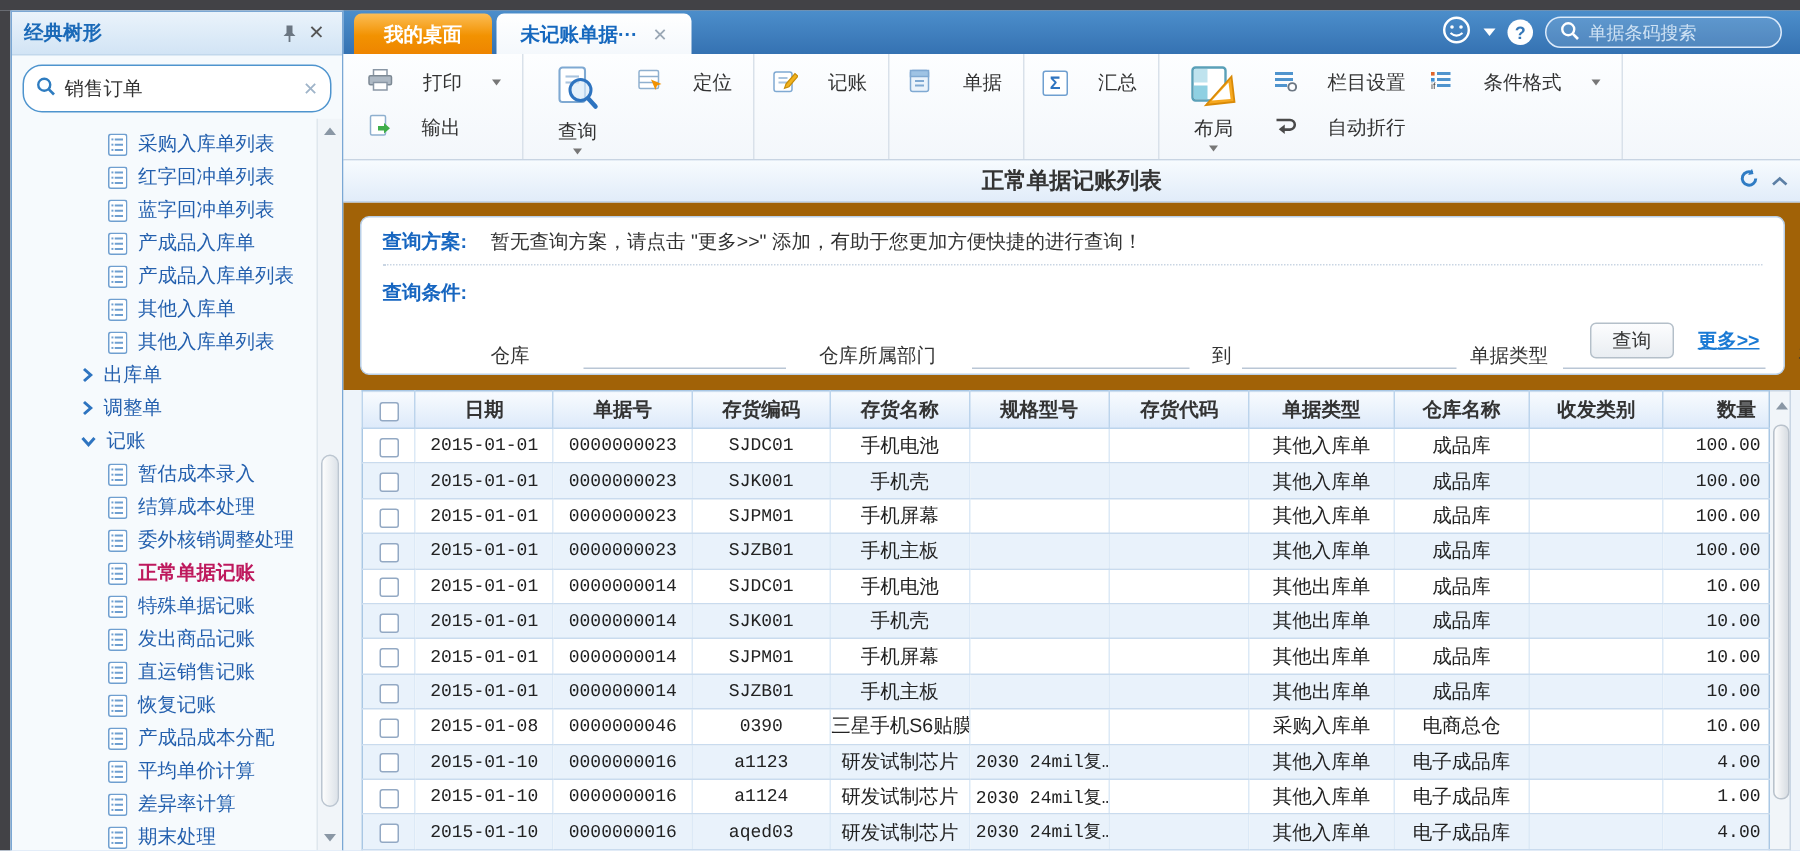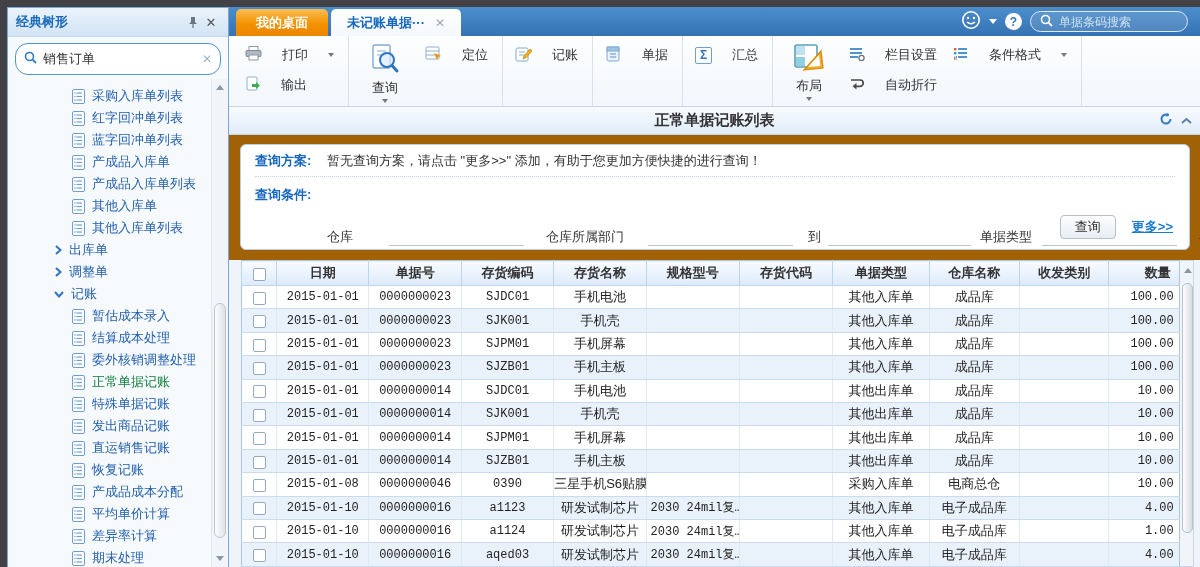--- a/index.html
+++ b/index.html
@@ -18,21 +18,21 @@
   .sb-hicon { width:18px; height:18px; display:flex; align-items:center; justify-content:center; color:#555; cursor:pointer; }
   .sb-search { margin:6px 7px 4px 7px; height:26px; border:1px solid #4e94ce; border-radius:13px; background:#fff; display:flex; align-items:center; padding:15px 8px; gap:6px; }
   .sb-search input { border:none; outline:none; flex:1; font-size:13px; color:#333; background:transparent; min-width:0; font-family:inherit; }
   .sb-clear { color:#9fb4c9; font-size:12px; cursor:pointer; }
   .sb-treewrap { position:relative; flex:1; overflow:hidden; }
   .sb-tree { position:absolute; left:0; top:6px; right:17px; bottom:0; overflow:hidden; }
   .tree-item { height:22px; display:flex; align-items:center; color:#2460ae; cursor:pointer; white-space:nowrap; }
   .tree-item.leaf { padding-left:64px; }
   .tree-item.group { padding-left:46px; }
   .tree-item .ticon { margin-right:7px; display:flex; align-items:center; }
-  .tree-item.selected { color:#15803d; }
+  .tree-item.selected { color:#be185d;font-weight:bold; }
   .sb-scroll { position:absolute; right:0; top:0; width:17px; bottom:0; background:#f1f5f9; border-left:1px solid #dfe7ee; }
   .arrow-up, .arrow-dn { position:absolute; left:4px; width:0; height:0; border-left:4px solid transparent; border-right:4px solid transparent; }
   .arrow-up { top:6px; border-bottom:5px solid #8a97a5; }
   .arrow-dn { bottom:6px; border-top:5px solid #8a97a5; }
   .sb-thumb { position:absolute; left:2px; width:12px; top:46%; height:48%; background:linear-gradient(90deg,#fdfdfd,#dde3e9); border:1px solid #bcc6d1; border-radius:6px; }
 
   
   .main { position:absolute; left:229px; top:7px; right:0; bottom:0; display:flex; flex-direction:column; }
   .tabbar { height:29px; flex:0 0 29px; background:linear-gradient(#4c8ecb,#3572b2); position:relative; display:flex; align-items:flex-end; padding-left:7px; }
   .tab { height:27px; border-radius:5px 5px 0 0; display:flex; align-items:center; justify-content:center; padding:0 16px; font-weight:bold; cursor:pointer; }

